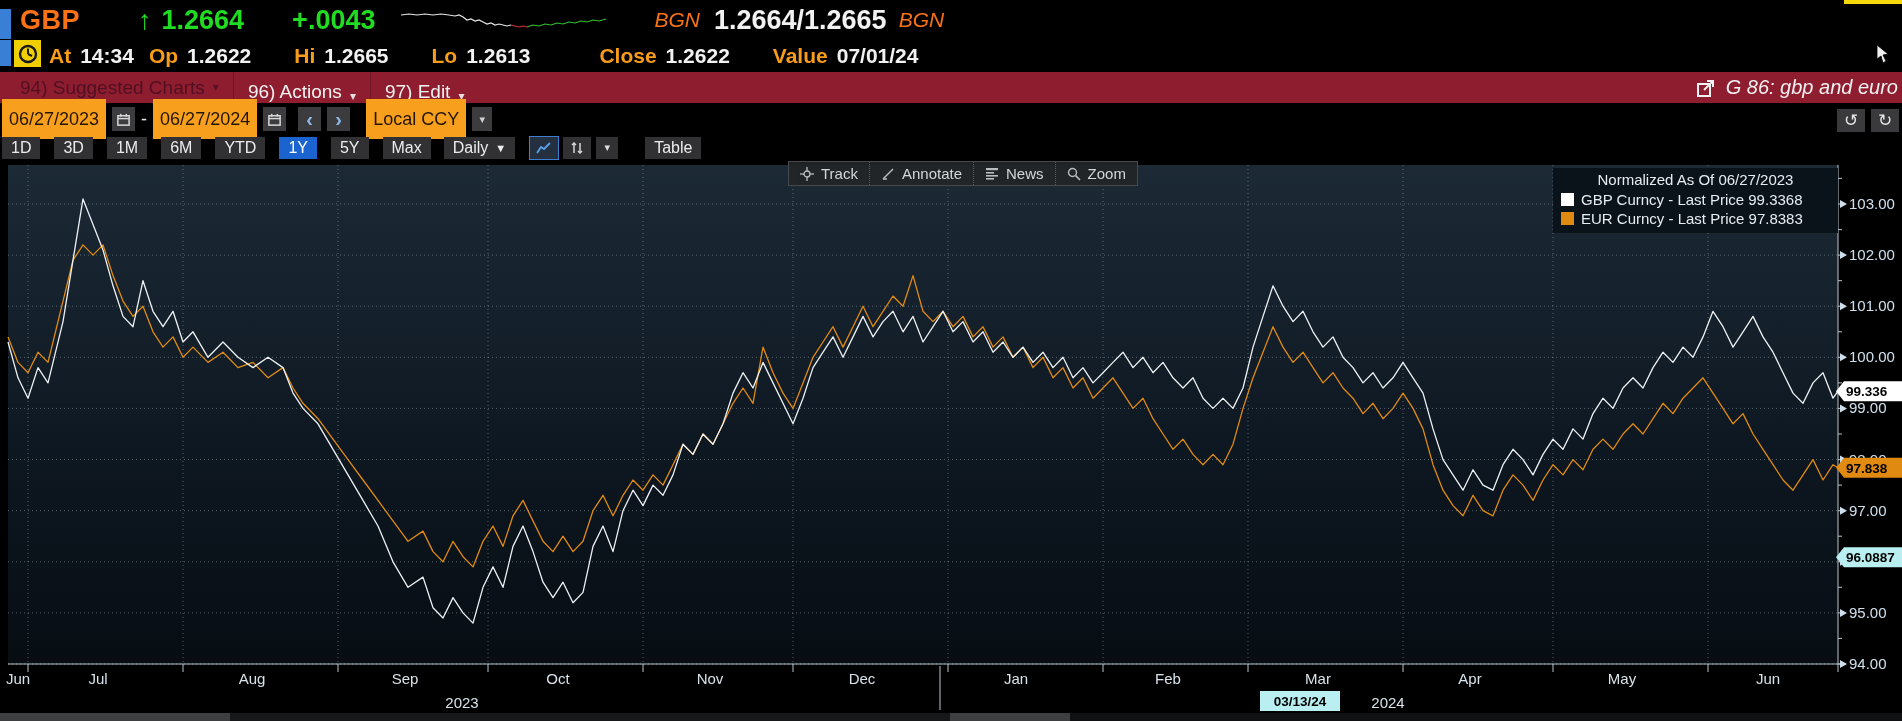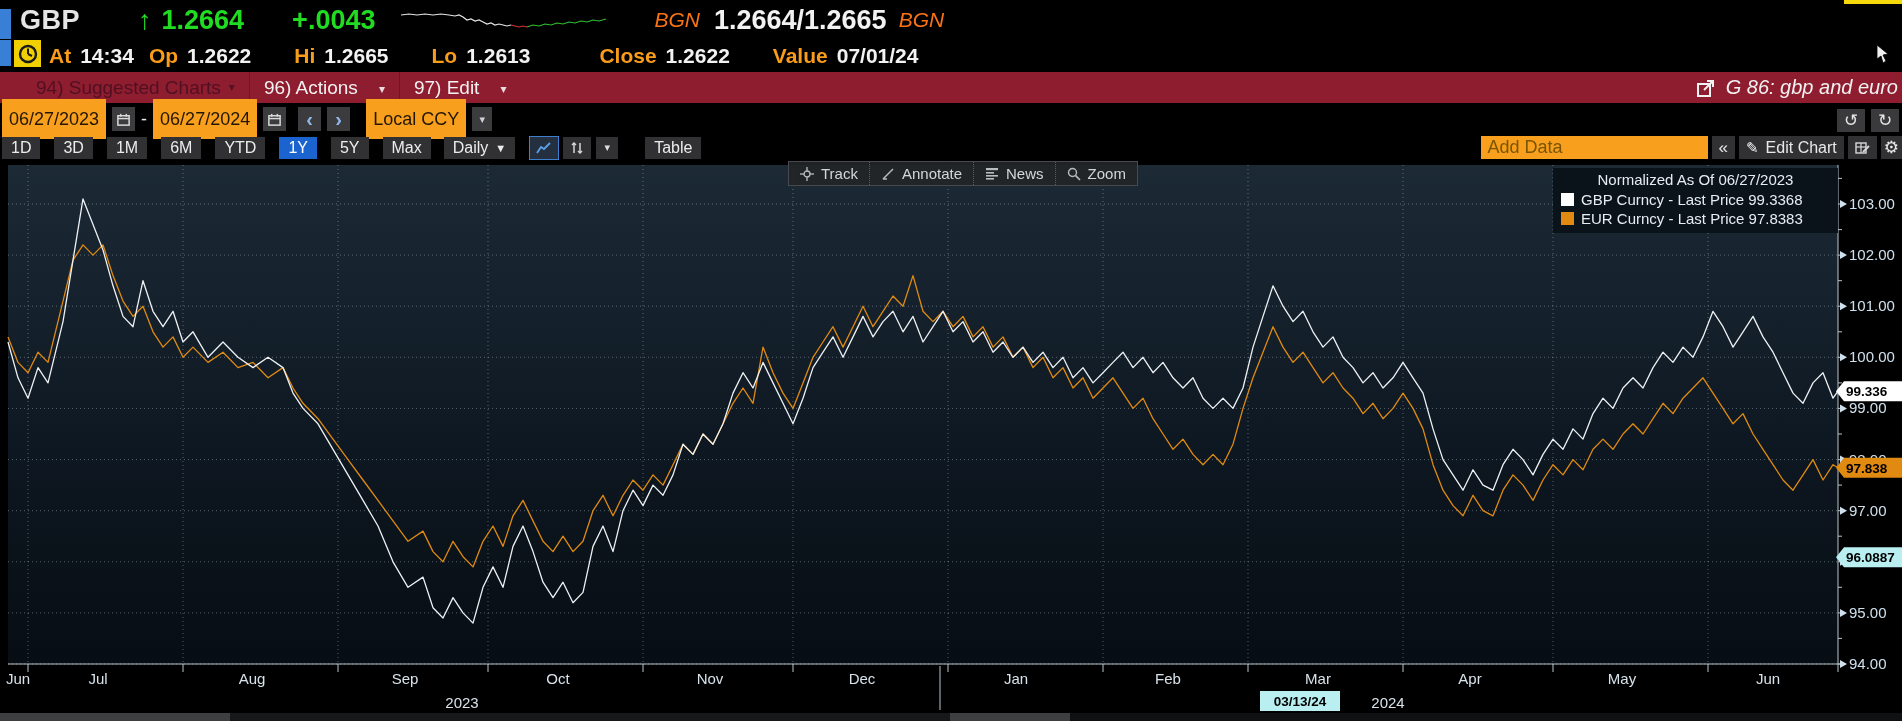--- a/index.html
+++ b/index.html
@@ -2,21 +2,21 @@
 <html><head>
 <meta charset="utf-8">
 <style>
   html,body{margin:0;padding:0;background:#000;}
   *{box-sizing:border-box;font-family:"Liberation Sans",sans-serif;}
   .screen{position:relative;width:1902px;height:721px;background:#000;overflow:hidden;}
 
   
   .row1{position:absolute;left:0;top:0;width:1902px;height:40px;display:flex;align-items:center;}
   .blue-sq{width:11px;height:30px;background:#3a7fd6;flex:0 0 auto;margin-top:8px;}
-  .ticker{color:#e5e5e5;font-size:27px;font-weight:600;margin-left:9px;letter-spacing:0.5px;}
+  .ticker{color:#f97316;font-size:27px;font-weight:600;margin-left:9px;letter-spacing:0.5px;}
   .px-green{color:#21dd21;font-size:27px;font-weight:600;}
   .grp-last{margin-left:58px;display:flex;gap:10px;align-items:center;}
   .chg{margin-left:48px;}
   .spark{margin-left:26px;}
   .bgn{color:#f97316;font-size:21px;margin-left:46px;font-style:italic;}
   .bidask{color:#f2f2f2;font-size:27px;font-weight:600;margin-left:14px;}
   .bgn2{margin-left:12px;}
   .yellow-strip{position:absolute;right:0;top:0;width:58px;height:4px;background:#f5d90a;}
 
   
@@ -25,22 +25,22 @@
   .clock-btn{width:27px;height:27px;background:#f0d000;margin-left:3px;display:flex;align-items:center;justify-content:center;flex:0 0 auto;}
   .stats{display:flex;align-items:center;gap:15px;margin-left:8px;}
   .pair{display:flex;align-items:center;gap:9px;white-space:nowrap;}
   .pair .lbl{color:#f89c1a;font-size:21px;font-weight:600;}
   .pair .val{color:#f2f2f2;font-size:21px;font-weight:600;}
   .cursor-ico{position:absolute;right:10px;top:5px;}
 
   
   .rowred{position:absolute;left:0;top:72px;width:1902px;height:31px;background:#8e1d30;display:flex;align-items:center;}
   .sec-box{width:341px;height:100%;background:#f8a01d;color:#241603;font-size:19px;display:flex;align-items:center;padding-left:7px;}
-  .menu-dim{color:#511022;font-size:19px;margin-left:36px;display:flex;align-items:flex-start;gap:8px;}
-  .menu-item{color:#f2f2f2;font-size:19px;display:flex;align-items:center;gap:21px;padding:0 14px;height:100%;border-left:1px solid #701529;}
+  .menu-dim{color:#511022;font-size:19px;margin-left:20px;display:flex;align-items:flex-start;gap:8px;}
+  .menu-item{color:#f2f2f2;font-size:19px;display:flex;align-items:flex-end;gap:8px;padding:0 14px;height:100%;border-left:1px solid #701529;}
   .menu-dim .crt,.menu-item .crt{font-size:12px;opacity:.9;padding-top:3px;}
   .red-right{margin-left:auto;display:flex;align-items:center;gap:10px;padding-right:4px;color:#f2f2f2;font-size:20px;font-style:italic;}
 
   
   .rowdate{position:absolute;left:0;top:103px;width:1902px;height:32px;display:flex;align-items:center;gap:6px;padding-left:2px;}
   .obox{background:#f8a01d;color:#241603;font-size:18px;height:40px;display:flex;align-items:center;padding:0 7px;}
   .sq-btn{width:23px;height:24px;background:#3c3c3e;display:flex;align-items:center;justify-content:center;color:#cfd2d5;}
   .nav-ch{color:#8fb8e8;font-size:20px;font-weight:700;line-height:1;}
   .dash{color:#e8e8e8;font-size:18px;}
   .undo-redo{position:absolute;top:109px;display:flex;gap:6px;right:3px;}
@@ -234,41 +234,20 @@
           <polyline points="2,4 4,2 6,4" fill="none" stroke="#d8d8d8" stroke-width="1.5"></polyline>
           <line x1="10" y1="2" x2="10" y2="12" stroke="#d8d8d8" stroke-width="1.5"></line>
           <polyline points="8,10 10,12 12,10" fill="none" stroke="#d8d8d8" stroke-width="1.5"></polyline>
         </svg>
     </div>
     <div class="icon-btn" style="width:22px;">
         <span style="font-size:11px;color:#ddd;">▾</span>
       </div>
     <div class="tab" style="margin-left:22px;">Table</div>
 
-    <div class="tabs-right">
-      <div class="add-data">Add Data</div>
-      <div class="small-btn">
-          <span>«</span>
-        </div>
-      <div class="small-btn editchart">
-        <span class="pencil">✎</span>
-        <span>Edit Chart</span>
-      </div>
-      <div class="small-btn">
-        <svg width="15" height="14" viewBox="0 0 15 14">
-            <rect x="1" y="2" width="10" height="10" fill="none" stroke="#d8d8d8" stroke-width="1.4"></rect>
-            <line x1="1" y1="6" x2="11" y2="6" stroke="#d8d8d8" stroke-width="1.2"></line>
-            <line x1="6" y1="2" x2="6" y2="12" stroke="#d8d8d8" stroke-width="1.2"></line>
-            <line x1="8" y1="11" x2="14" y2="5" stroke="#d8d8d8" stroke-width="1.8"></line>
-          </svg>
-      </div>
-      <div class="small-btn" style="padding:0 3px;">
-          <span>⚙</span>
-        </div>
-    </div>
   </div>
 
   <div class="chart">
     <svg class="main" id="chart-svg" width="1902" height="553" viewBox="0 160 1902 553">
         <defs>
           <linearGradient id="plotbg" x1="0" y1="0" x2="0" y2="1">
             <stop offset="0" stop-color="#1c2a36"></stop>
             <stop offset="0.55" stop-color="#0e1822"></stop>
             <stop offset="1" stop-color="#070d13"></stop>
           </linearGradient>

